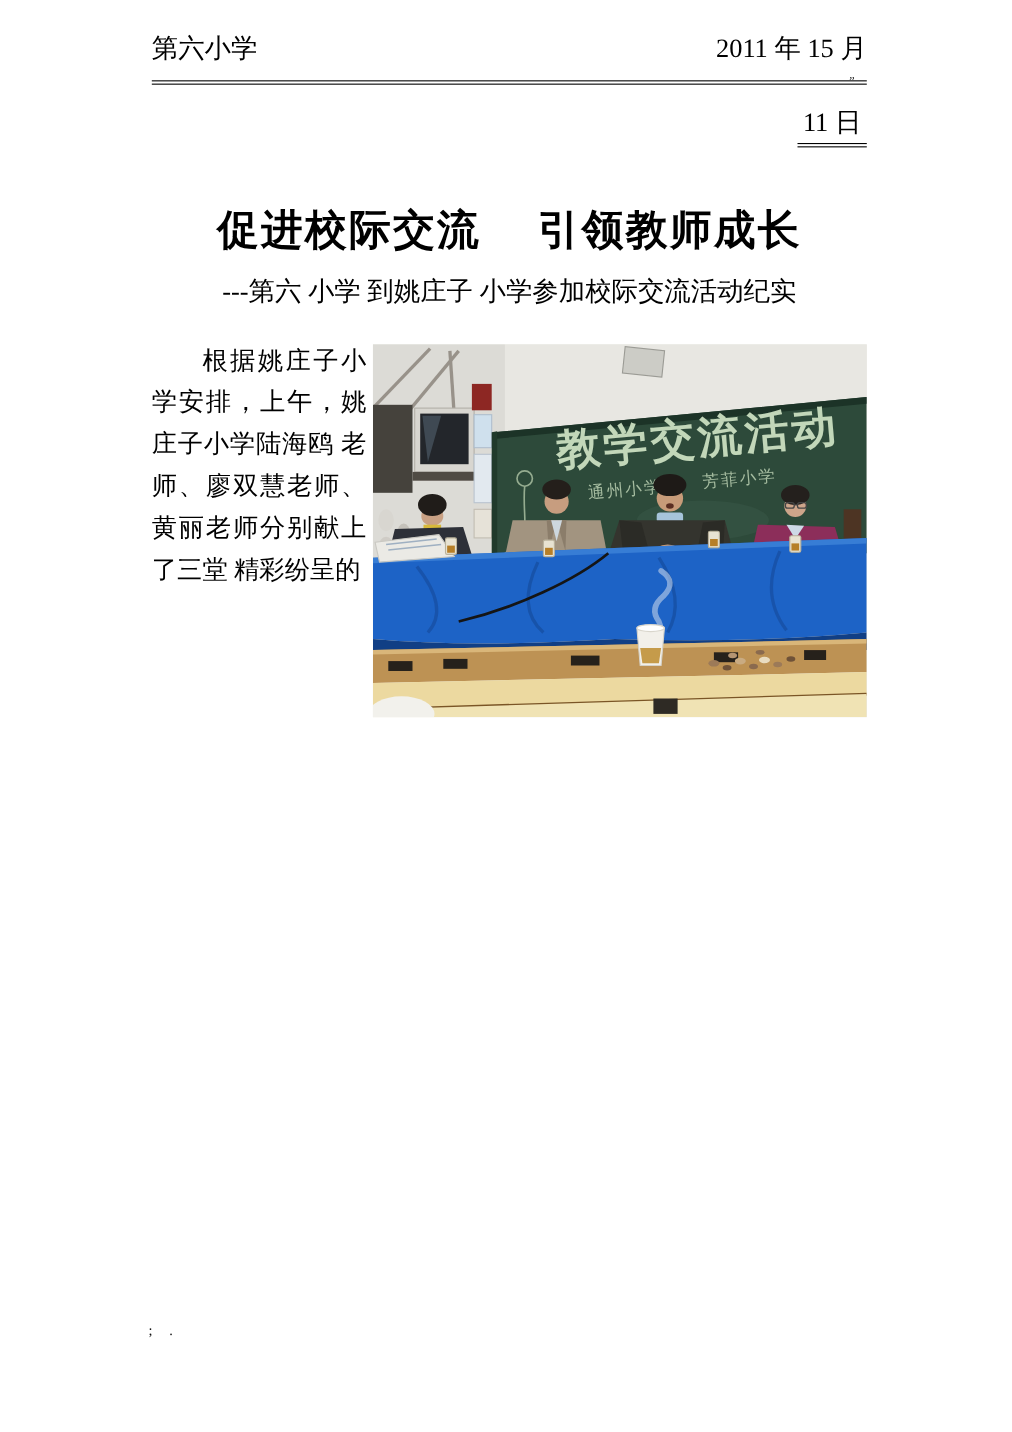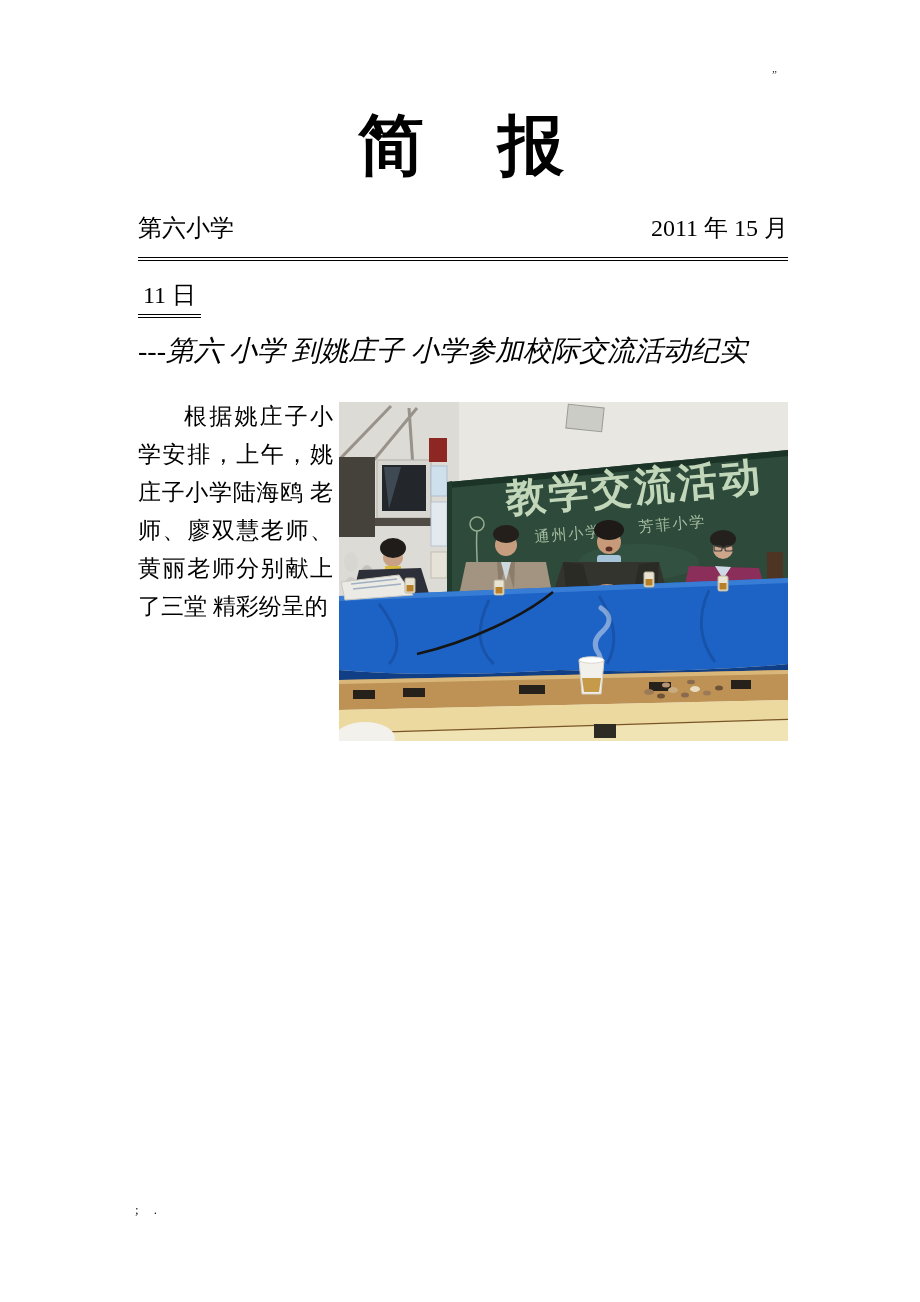--- a/index.html
+++ b/index.html
@@ -17,28 +17,28 @@
     font-size:66px; font-weight:700; line-height:1.15; letter-spacing:4px;
     white-space:pre;
   }
   .issue { margin-top:24px; text-align:center; font-size:23px; letter-spacing:1px; }
 
   .date-row {
     display:flex; justify-content:space-between; align-items:flex-end;
     margin-top:28px; font-size:24px;
     border-bottom:4px double #000; padding-bottom:13px;
   }
-  .day-row { margin-top:18px; text-align:left; font-size:24px; }
+  .day-row { margin-top:18px; text-align:right; font-size:24px; }
   .day-underline { display:inline-block; border-bottom:4px double #000; padding:0 5px 3px 5px; }
 
   .headline {
     margin-top:50px; text-align:center;
     font-size:38px; font-weight:700; letter-spacing:2px; white-space:pre;
   }
-  .subheadline { margin-top:14px; text-align:left; font-size:28px;font-style:italic; }
+  .subheadline { margin-top:14px; text-align:center; font-size:24px; }
 
   .body-text { margin-top:28px; font-size:23px; line-height:38px; text-align:justify; }
   .body-text p { margin:0; text-indent:2em; }
 
   .para3 { position:relative; }
   .para3::after { content:""; display:block; clear:both; }
   .photo {
     float:right; width:449px; height:339px;
     margin-left:6px; margin-top:4px;
     overflow:hidden; background:#e8e7e2;
@@ -50,32 +50,32 @@
 </style>
 </head>
 <body>
 
 <div class="page">
 
   <span class="stray-tr">”</span>
 
   <div class="content">
 
-    <h1 class="title">简　报</h1>
 
 
     <div class="date-row">
       <span>第六小学</span>
       <span>2011 年 15 月</span>
     </div>
 
     <div class="day-row">
       <span class="day-underline">11 日</span>
     </div>
 
+    <h2 class="headline">促进校际交流　 引领教师成长</h2>
 
     <div class="subheadline">---第六 小学 到姚庄子 小学参加校际交流活动纪实</div>
 
     <div class="body-text">
 
       <div class="para3">
 
         <div class="photo">
           <svg width="449" height="339" viewBox="0 0 449 339" xmlns="http://www.w3.org/2000/svg">
 

